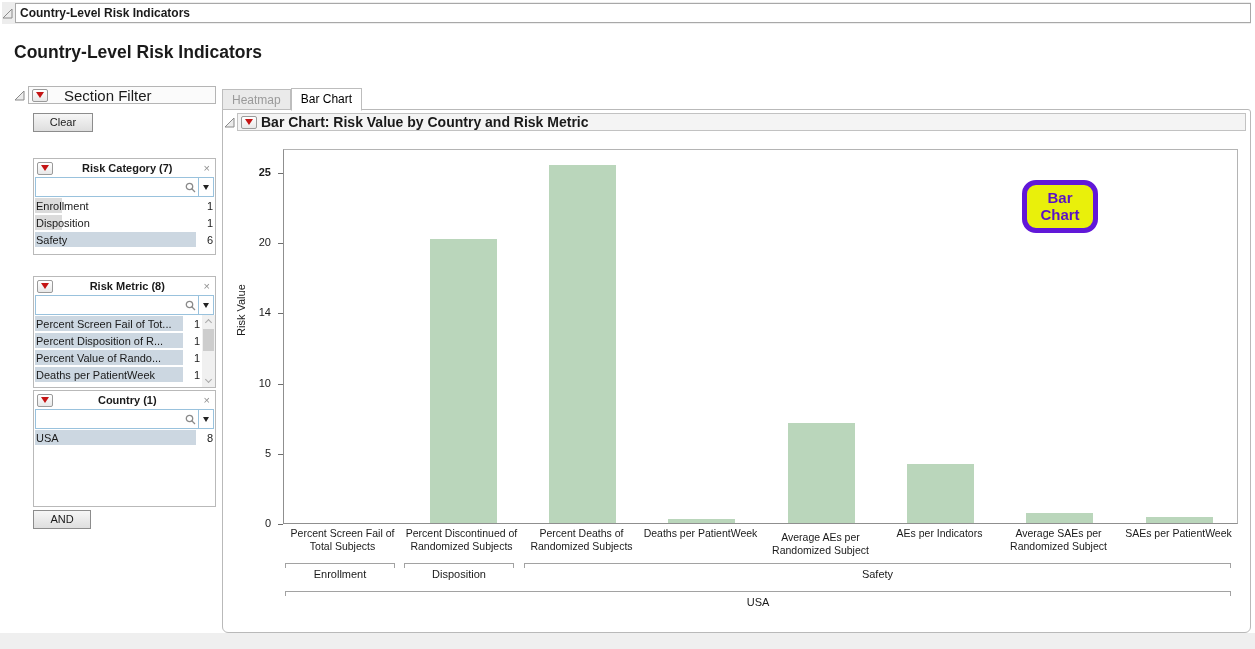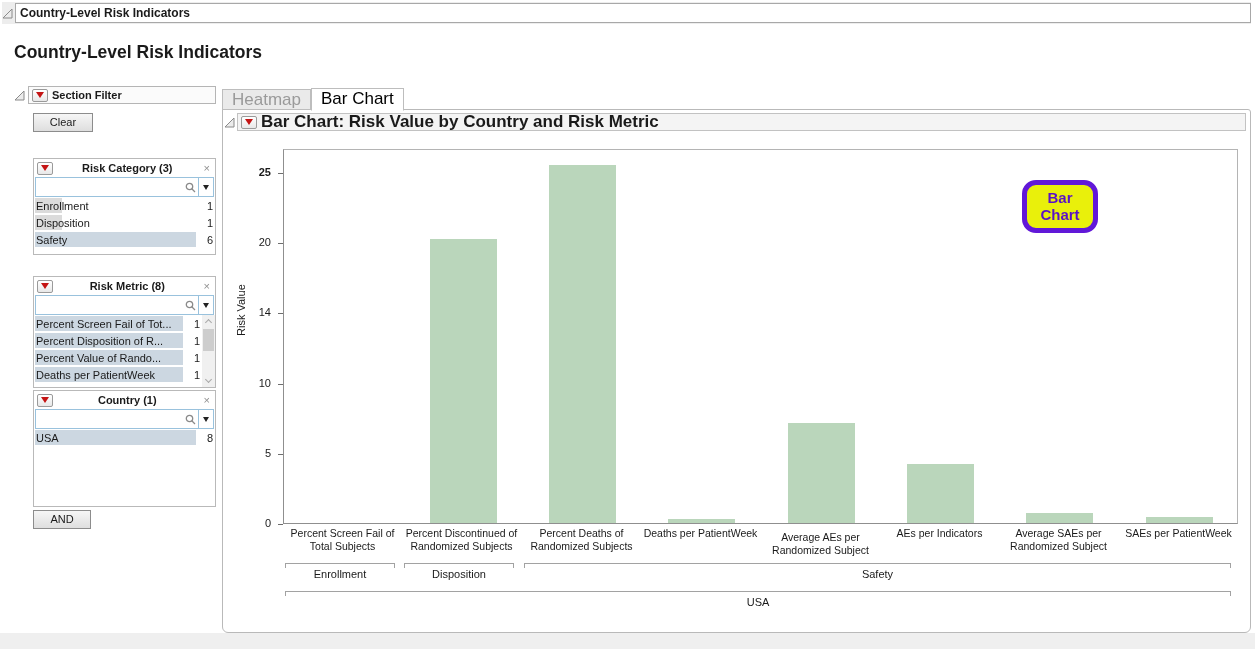--- a/index.html
+++ b/index.html
@@ -15,21 +15,21 @@
   .outline-titlebox{flex:1;height:20px;background:#ffffff;border:1px solid #a8a8a8;
     margin-left:2px;display:flex;align-items:center;padding-left:4px;
     font-size:12px;font-weight:bold;}
   
   .page-title{position:absolute;left:14px;top:42px;font-size:17.5px;font-weight:bold;}
   
   #sidebar{position:absolute;left:14px;top:86px;width:202px;height:470px;}
   .sf-header{position:absolute;left:0;top:0;width:202px;height:18px;display:flex;align-items:center;}
   .sf-box{flex:1;height:18px;margin-left:3px;border:1px solid #b5b5b5;background:#fbfbfb;
     display:flex;align-items:center;padding-left:3px;}
-  .sf-title{font-size:11px;font-weight:bold;margin-left:4px;}
+  .sf-title{font-size:15px;font-weight:normal;margin-left:16px;}
   .btn{position:absolute;background:linear-gradient(#f6f6f6,#dedede);border:1px solid #8c8c8c;
     font-size:11px;text-align:center;line-height:17px;cursor:default;}
   #clear-btn{left:19px;top:27px;width:60px;height:19px;}
   #and-btn{left:19px;top:424px;width:58px;height:19px;}
   .fgroup{position:absolute;left:19px;width:183px;border:1px solid #b9b9b9;background:#ffffff;}
   .fg-head{height:18px;display:flex;align-items:center;padding:0 3px;background:#ffffff;}
   .fg-title{flex:1;text-align:center;font-size:11px;font-weight:bold;}
   .fg-close{font-size:11px;color:#8f8f8f;padding:0 2px;line-height:11px;}
   .fg-search{height:20px;border:1px solid #99c2dd;margin:0 1px;display:flex;align-items:center;background:#fff;}
   .fg-search input{flex:1;border:none;outline:none;height:16px;min-width:0;font-size:11px;padding:0 2px;background:transparent;}
@@ -45,29 +45,29 @@
   .chev{width:5px;height:5px;border-left:1.5px solid #a9a9a9;border-bottom:1.5px solid #a9a9a9;}
   .chev.up{transform:rotate(135deg);margin-top:3px;}
   .chev.down{transform:rotate(-45deg);margin-bottom:3px;}
   .vs-thumb{position:absolute;left:1px;width:11px;background:#cdcdcd;}
   
   .redtri-btn{width:16px;height:13px;border:1px solid #9a9a9a;border-radius:2px;
     background:linear-gradient(#ffffff,#e8e8e8);display:inline-flex;align-items:center;justify-content:center;flex:0 0 auto;}
   .redtri{width:0;height:0;border-left:4px solid transparent;border-right:4px solid transparent;border-top:6px solid #c41414;}
   
   .tabs{position:absolute;left:222px;top:88px;display:flex;z-index:3;}
-  .tab{height:21px;line-height:20px;padding:0 9px;font-size:17px;border:1px solid #bdbdbd;
+  .tab{height:21px;line-height:20px;padding:0 9px;font-size:12px;border:1px solid #bdbdbd;
     background:#eaeaea;color:#9a9a9a;margin-top:1px;}
   .tab.active{background:#ffffff;color:#000;margin-top:0;height:23px;border-bottom:1px solid #ffffff;z-index:4;}
   #tab-panel{position:absolute;left:222px;top:109px;width:1029px;height:524px;background:#ffffff;
     border:1px solid #b9b9b9;border-radius:0 3px 6px 6px;}
   .chart-header{position:absolute;left:1px;top:3px;width:1026px;height:18px;display:flex;align-items:center;}
   .chart-headbox{flex:1;height:18px;margin-left:2px;margin-right:4px;border:1px solid #c2c2c2;background:#f4f4f4;
     display:flex;align-items:center;padding-left:3px;}
-  .chart-title{font-size:17px;font-weight:bold;margin-left:4px;white-space:nowrap;}
+  .chart-title{font-size:14px;font-weight:bold;margin-left:4px;white-space:nowrap;}
   
   #plot{position:absolute;left:60px;top:39px;width:955px;height:375px;background:#ffffff;
     border:1px solid #b4b4b4;border-bottom-color:#8f8f8f;border-left-color:#8f8f8f;}
   .bar{position:absolute;bottom:0;background:#bad6bb;}
   .ytick-label{position:absolute;width:32px;text-align:right;font-size:11px;}
   .ytick-mark{position:absolute;width:5px;height:1px;background:#6e6e6e;}
   .ylabel{position:absolute;font-size:11px;transform:rotate(-90deg);transform-origin:center;white-space:nowrap;}
   .xcat{position:absolute;text-align:center;font-size:10.5px;line-height:12.5px;}
   .bracket{position:absolute;height:5px;border-top:1px solid #a2a2a2;border-left:1px solid #a2a2a2;border-right:1px solid #a2a2a2;}
   .bracket-label{position:absolute;text-align:center;font-size:11px;}
@@ -104,21 +104,21 @@
         <span class="sf-title">Section Filter</span>
       </div>
     </div>
     <div class="btn" id="clear-btn">Clear</div>
     <div id="filter-groups">
         <div class="fgroup" style="top: 72px; height: 97px;">
           <div class="fg-head">
             <span class="redtri-btn">
               <span class="redtri"></span>
             </span>
-            <span class="fg-title">Risk Category (3)</span>
+            <span class="fg-title">Risk Category (7)</span>
             <span class="fg-close">×</span>
           </div>
           <div class="fg-search">
             <input placeholder="" style="">
             <span style="padding: 0px 2px; display: flex; align-items: center;">
               <svg width="11" height="11" viewBox="0 0 11 11" style="display:block">
                 <circle cx="4.5" cy="4.5" r="3.2" fill="none" stroke="#8a8a8a" stroke-width="1.3"></circle>
                 <line x1="7" y1="7" x2="10" y2="10" stroke="#8a8a8a" stroke-width="1.3"></line>
               </svg>
             </span>

